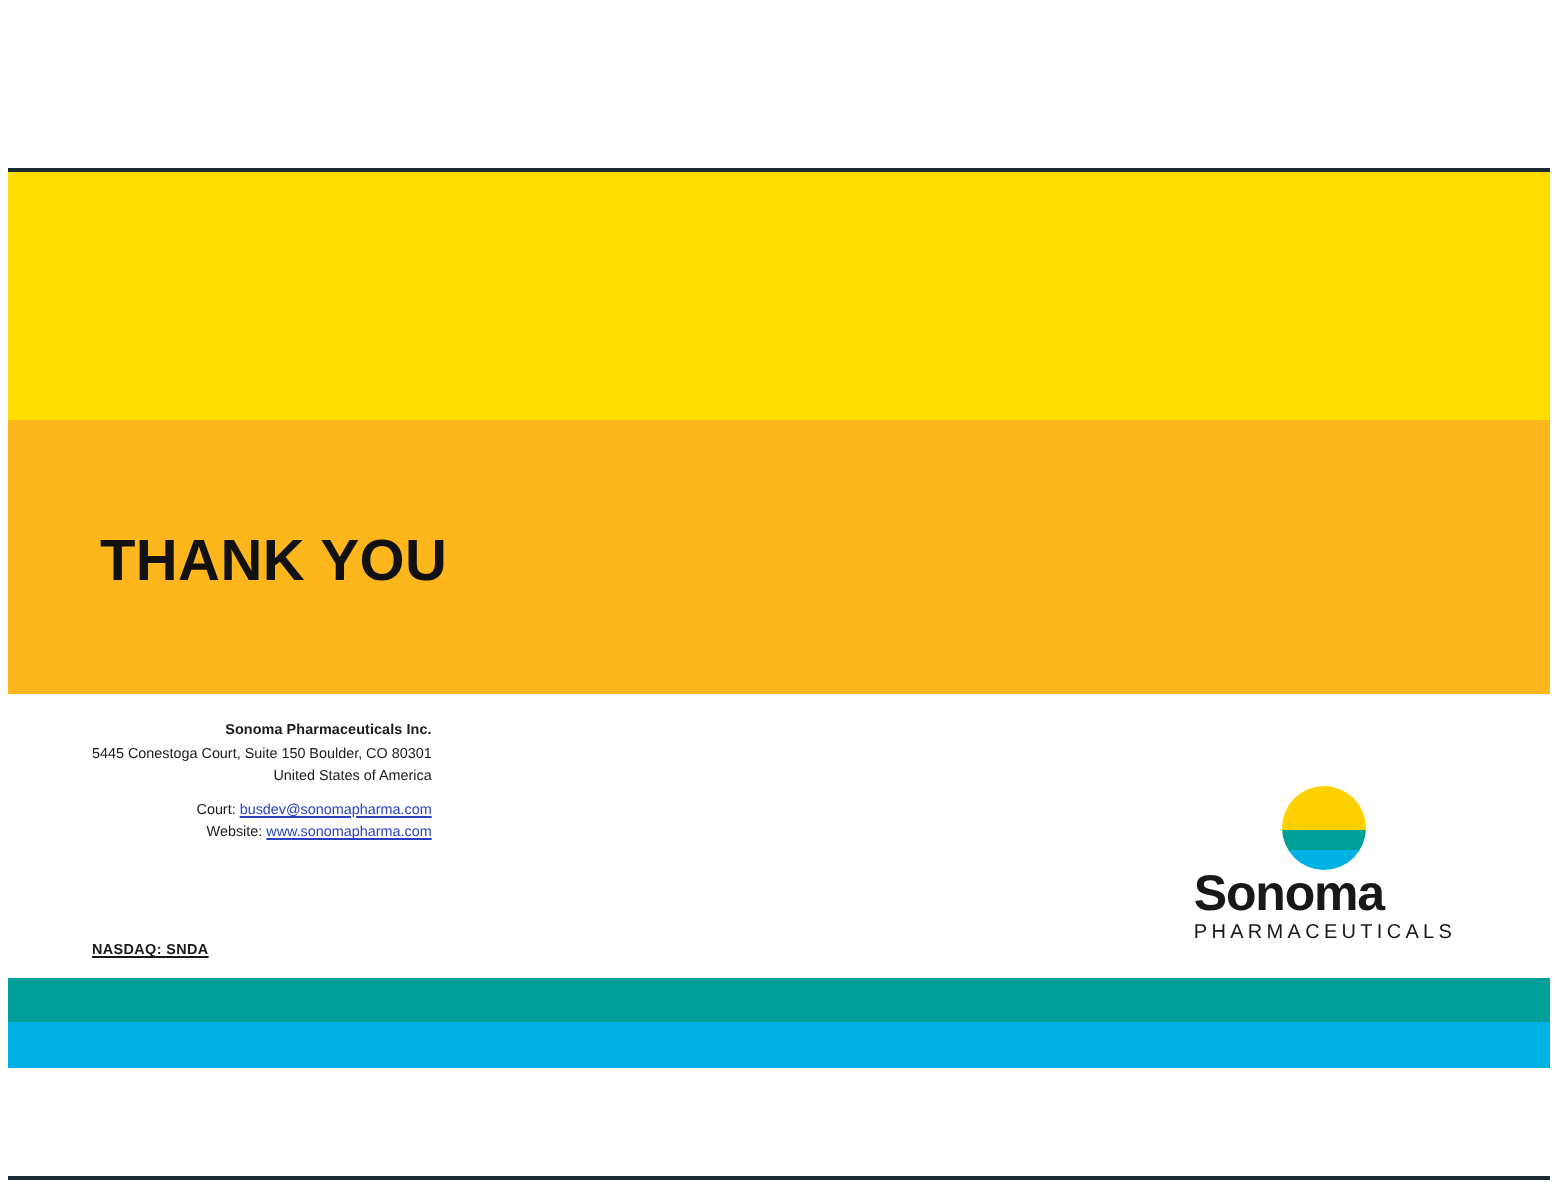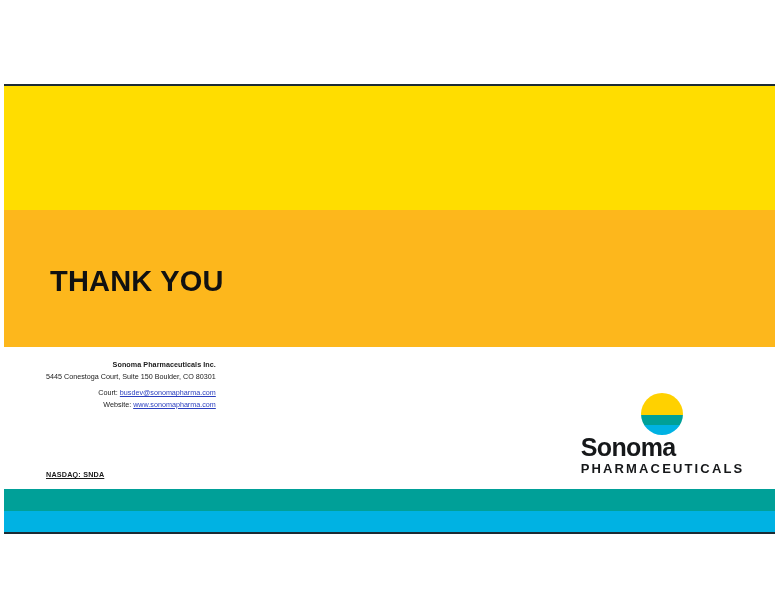--- a/index.html
+++ b/index.html
@@ -13,21 +13,21 @@
     font-family: "Liberation Sans", sans-serif;
     overflow: hidden;
   }
 
   
   .slide {
     position: absolute;
     left: 4px;
     top: 84px;
     width: 771px;
-    height: 450px;
+    height: 506px;
     background: #ffffff;
     border-top: 2px solid #1c2b33;
     border-bottom: 2px solid #1c2b33;
     box-sizing: border-box;
     overflow: hidden;
   }
 
   
   .band-yellow {
     position: absolute;
@@ -146,22 +146,22 @@
   .logo-name {
     font-family: "Liberation Sans", sans-serif;
     font-size: 25px;
     font-weight: bold;
     color: #16181a;
     line-height: 0.95;
     letter-spacing: -0.6px;
   }
   .logo-sub {
     font-family: "Liberation Sans", sans-serif;
-    font-size: 13px;
-    font-weight: bold;
+    font-size: 10px;
+    font-weight: normal;
     color: #16181a;
     letter-spacing: 2.15px;
     line-height: 1;
     margin-top: 2px;
   }
 </style>
 </head>
 <body>
 
 <div class="slide">
@@ -170,20 +170,21 @@
   <div class="band-orange"></div>
   <div class="band-white"></div>
   <div class="band-teal"></div>
   <div class="band-cyan"></div>
 
   <h1 class="thank-you">THANK YOU</h1>
 
   <div class="contact">
     <div class="company">Sonoma Pharmaceuticals Inc.</div>
     <div>5445 Conestoga Court, Suite 150  Boulder, CO 80301</div>
+    <div>United States of America</div>
     <div class="spacer"></div>
     <div>
       <span>Court:</span>
       <a href="#">busdev@sonomapharma.com</a>
     </div>
     <div>
       <span>Website:</span>
       <a href="#">www.sonomapharma.com</a>
     </div>
   </div>

